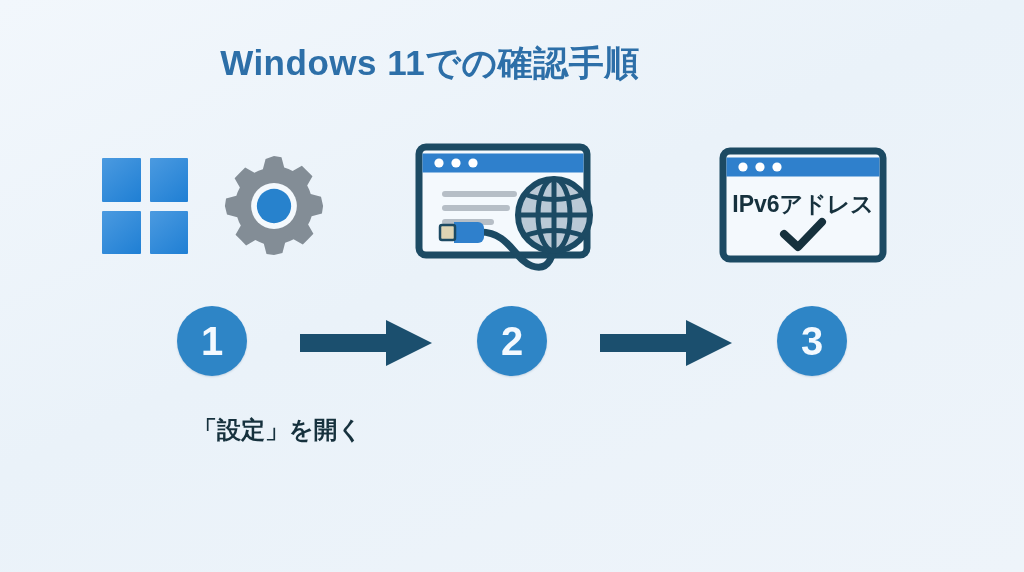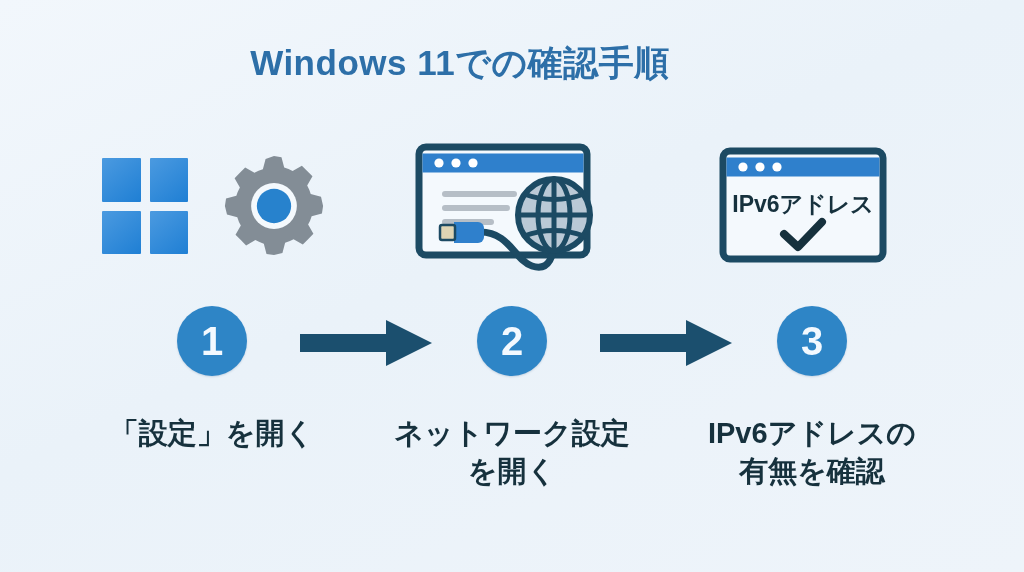--- a/index.html
+++ b/index.html
@@ -29,21 +29,20 @@
     position: absolute;
     top: 40px;
     left: 0;
     width: 860px;
     text-align: center;
     font-size: 35px;
     font-weight: 700;
     letter-spacing: 0.5px;
     color: #2d6fa8;
     white-space: nowrap;
-    padding-left: 30px;
   }
 
   
   .col {
     position: absolute;
     top: 132px;
     width: 300px;
     height: 420px;
   }
   .col-1 { left: 62px; }
@@ -130,22 +129,22 @@
     height: 46px;
     z-index: 2;
   }
 
   
   .caption {
     position: absolute;
     top: 282px;
     left: 0;
     width: 300px;
-    text-align: center;
-    font-size: 29px;
+    text-align: right;
+    font-size: 24px;
     font-weight: 700;
     line-height: 1.32;
     color: #16313d;
     white-space: pre-line;
   }
 </style>
 </head>
 <body>
 
 <div class="slide">
@@ -212,39 +211,35 @@
       </svg>
     </div>
 
     <div class="steps-row">
       <div class="circle">2</div>
       <svg class="arrow" viewBox="0 0 132 46">
         <path fill="#1b4f6e" d="M0 14 h86 V0 l46 23 -46 23 V32 H0 z"></path>
       </svg>
     </div>
 
-    <div class="caption">ネットワーク設定
-を開く</div>
   </div>
 
   <div class="col col-3">
 
     <div class="icon-zone">
       <svg class="winicon winicon-3" viewBox="0 0 190 120">
         <rect x="5" y="5" width="160" height="108" rx="7" ry="7" fill="#f4f9fd" stroke="#1c4a63" stroke-width="7"></rect>
         <path fill="#2f80cc" d="M8.5 11.5 h153 v19 h-153 z"></path>
         <circle cx="25" cy="21" r="4.6" fill="#ffffff"></circle>
         <circle cx="42" cy="21" r="4.6" fill="#ffffff"></circle>
         <circle cx="59" cy="21" r="4.6" fill="#ffffff"></circle>
         <text x="85" y="66" text-anchor="middle" font-family="Liberation Sans, DejaVu Sans, sans-serif" font-size="23" font-weight="700" fill="#16313d">IPv6アドレス</text>
         <path fill="none" stroke="#16313d" stroke-width="8" stroke-linecap="round" stroke-linejoin="round" d="M66 88 L80 101 L104 76"></path>
       </svg>
     </div>
 
     <div class="steps-row">
       <div class="circle">3</div>
     </div>
 
-    <div class="caption">IPv6アドレスの
-有無を確認</div>
   </div>
 
 </div>
 
 </body></html>

